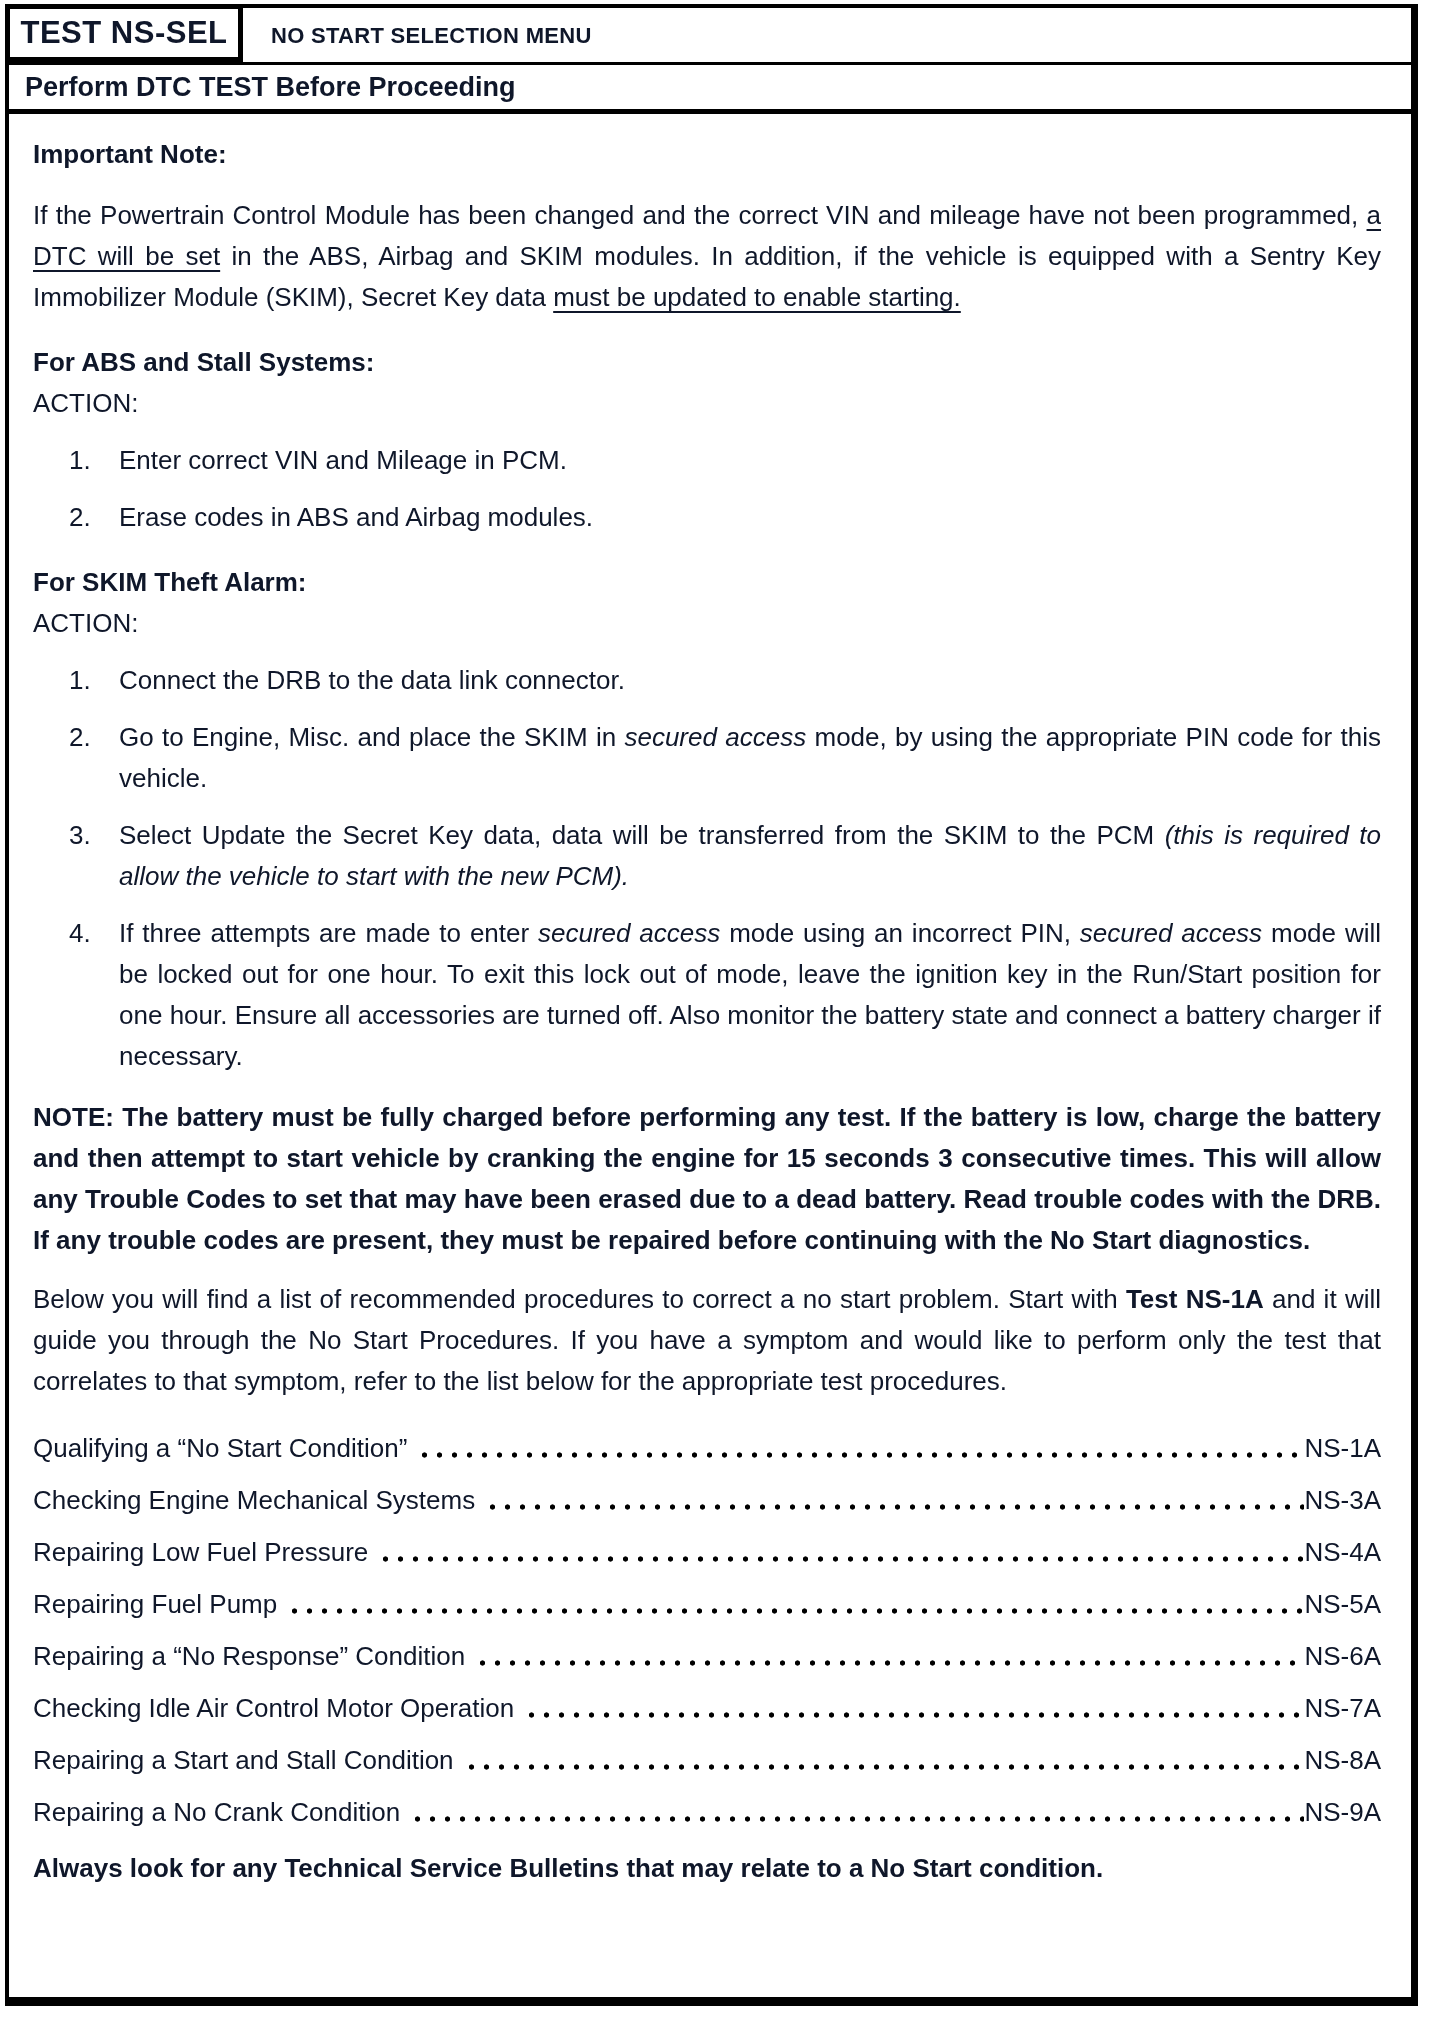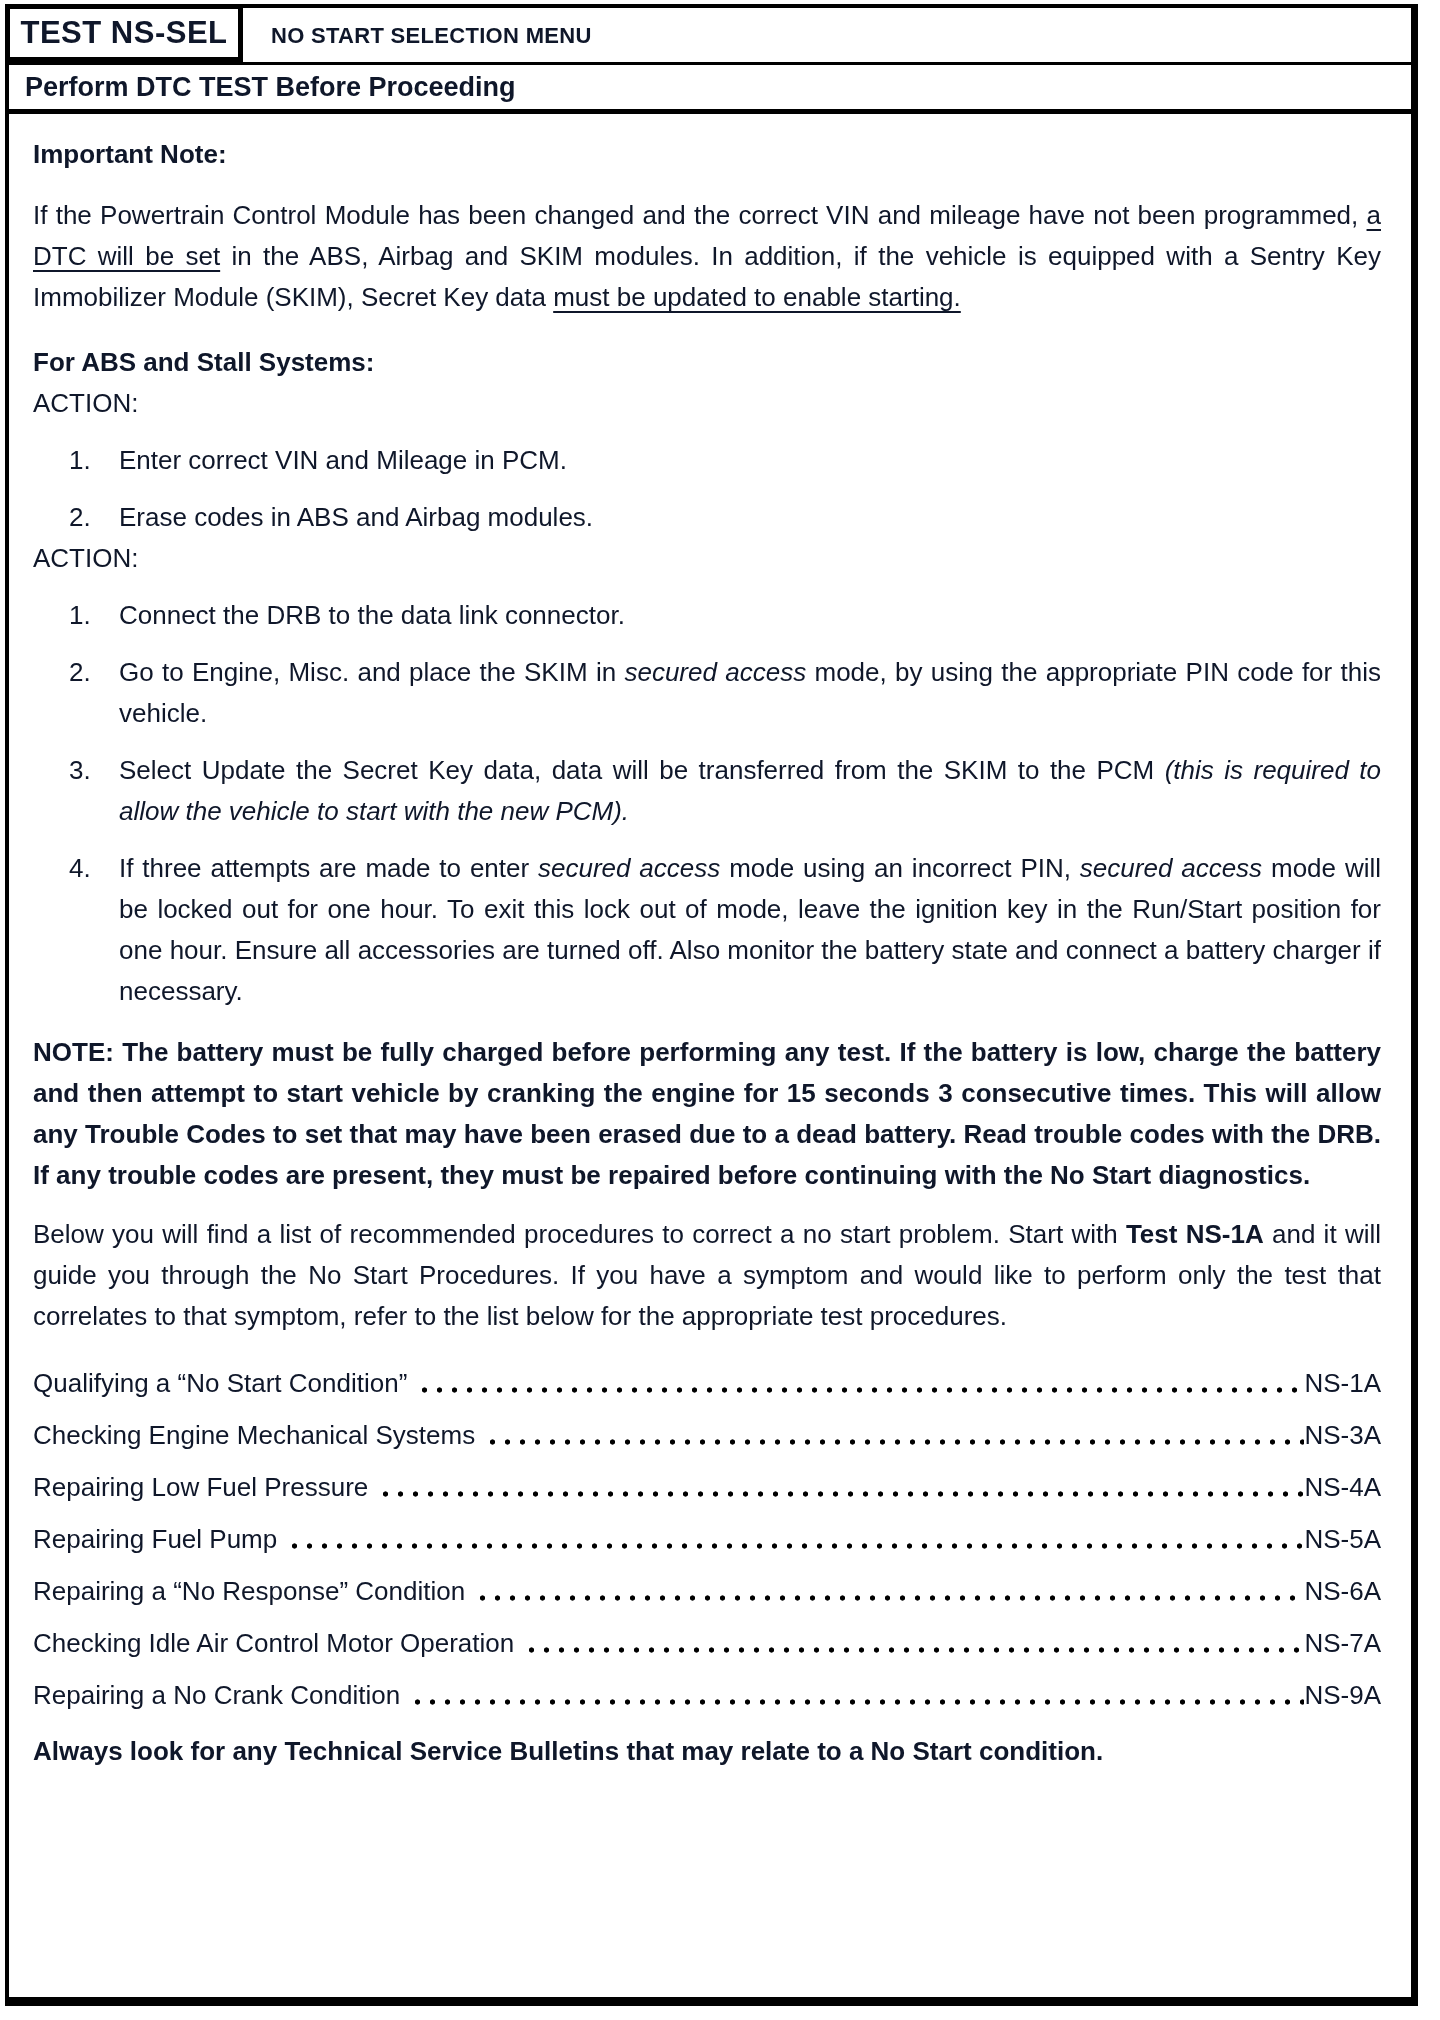--- a/index.html
+++ b/index.html
@@ -105,20 +105,21 @@
 
       <div class="step">
         <span class="step-num">1.</span>
         <span class="step-text"><span>Enter correct VIN and Mileage in PCM.</span></span>
       </div>
       <div class="step">
         <span class="step-num">2.</span>
         <span class="step-text"><span>Erase codes in ABS and Airbag modules.</span></span>
       </div>
 
+      <div class="sec-heading">For SKIM Theft Alarm:</div>
       <div class="action-label">ACTION:</div>
 
       <div class="step">
         <span class="step-num">1.</span>
         <span class="step-text"><span>Connect the DRB to the data link connector.</span></span>
       </div>
       <div class="step">
         <span class="step-num">2.</span>
         <span class="step-text"><span>Go to Engine, Misc. and place the SKIM in </span><span style="font-style: italic;">secured access</span><span> mode, by using the appropriate PIN code for this vehicle.</span></span>
       </div>
@@ -160,20 +161,25 @@
           <span class="toc-title">Repairing a “No Response” Condition</span>
           <span class="leader"></span>
           <span class="toc-code">NS-6A</span>
         </div>
         <div class="toc-row">
           <span class="toc-title">Checking Idle Air Control Motor Operation</span>
           <span class="leader"></span>
           <span class="toc-code">NS-7A</span>
         </div>
         <div class="toc-row">
+          <span class="toc-title">Repairing a Start and Stall Condition</span>
+          <span class="leader"></span>
+          <span class="toc-code">NS-8A</span>
+        </div>
+        <div class="toc-row">
           <span class="toc-title">Repairing a No Crank Condition</span>
           <span class="leader"></span>
           <span class="toc-code">NS-9A</span>
         </div>
       </div>
 
       <div class="footer-note">Always look for any Technical Service Bulletins that may relate to a No Start condition.</div>
 
     </div>
   </div>

